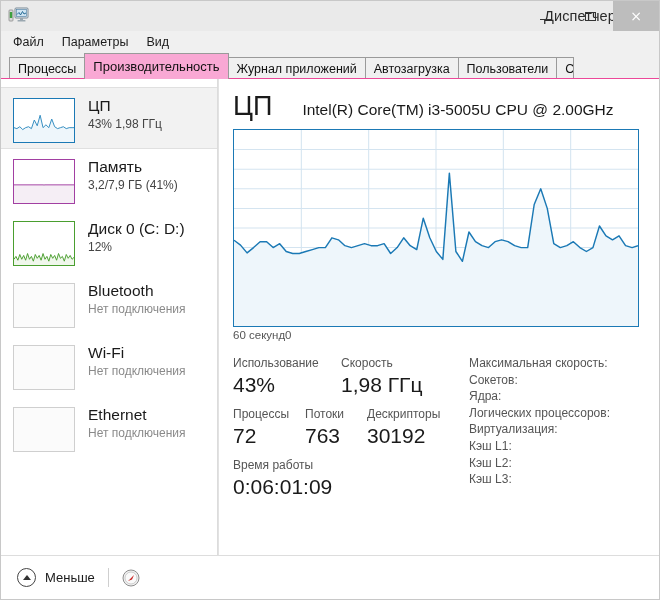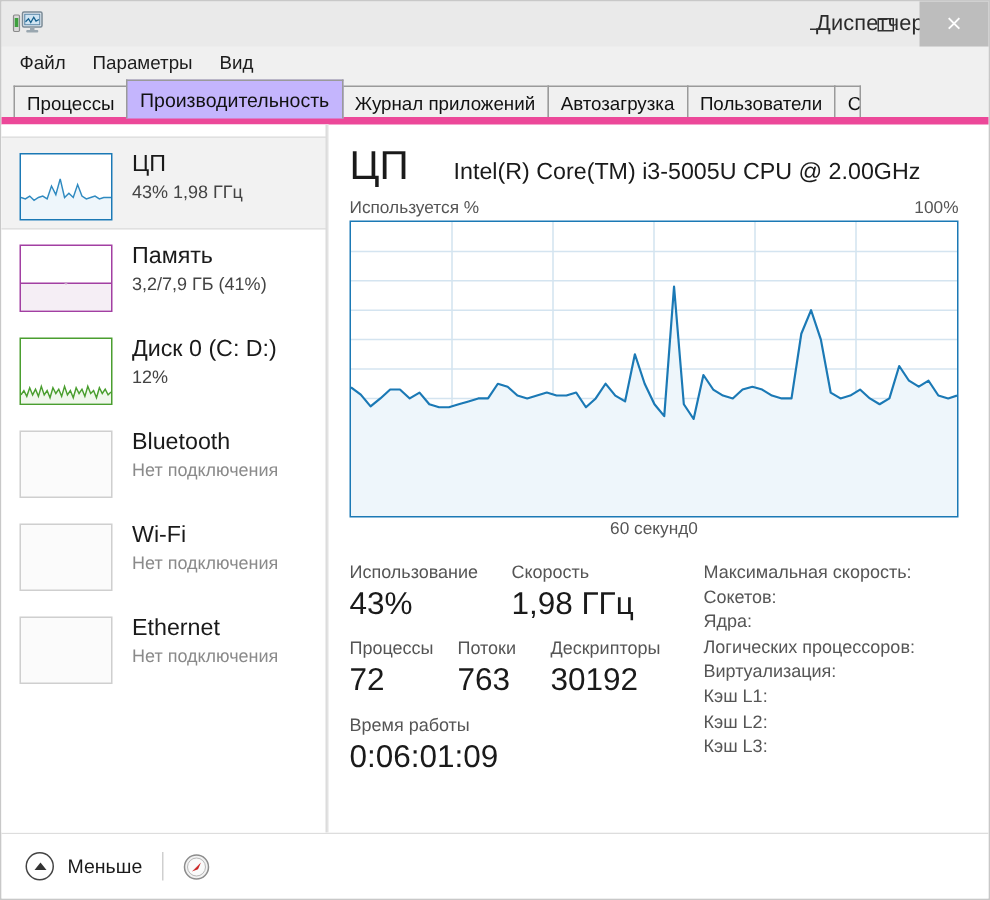--- a/index.html
+++ b/index.html
@@ -110,38 +110,38 @@
     font-size: 12.5px;
     color: #111;
     display: flex;
     align-items: center;
     margin-right: -1px;
     cursor: default;
     white-space: nowrap;
   }
   .tab.active {
     height: 26px;
-    background: #c4b5fd;
+    background: #f9a8d4;
     border-color: #9a9a9a;
     position: relative;
     z-index: 3;
     font-size: 13px;
   }
   .tab.clipped {
     overflow: hidden;
     max-width: 18px;
     padding-right: 0;
   }
 
   
   .content {
     flex: 1 1 auto;
     display: flex;
     background: #ffffff;
-    border-top: 5px solid #ec4899;
+    border-top: 1px solid #ec4899;
     margin-top: -1px;
     position: relative;
     min-height: 0;
   }
 
   
   .sidebar {
     width: 218px;
     background: #ffffff;
     border-right: 1px solid #e2e2e2;
@@ -234,21 +234,21 @@
   .chart-box {
     height: 198px;
     border: 1.5px solid #1b79b5;
     background: #ffffff;
     position: relative;
     overflow: hidden;
   }
   .chart-box svg { display: block; width: 100%; height: 100%; }
   .chart-foot {
     display: flex;
-    justify-content: center;
+    justify-content: flex-start;
     font-size: 11.5px;
     color: #555;
     margin-top: 2px;
   }
 
   
   .stats {
     display: flex;
     margin-top: 14px;
   }
@@ -451,24 +451,20 @@
       <div class="side-scrollbar"></div>
     </div>
 
     <div class="main">
 
       <div class="main-head">
         <div class="main-title">ЦП</div>
         <div class="main-model">Intel(R) Core(TM) i3-5005U CPU @ 2.00GHz</div>
       </div>
 
-      <div class="chart-labels">
-        <span>Используется %</span>
-        <span>100%</span>
-      </div>
 
       <div class="chart-box">
         <svg viewBox="0 0 390 196" preserveAspectRatio="none">
           <g stroke="#d4e4f0" stroke-width="1">
             <line x1="0" y1="19.6" x2="390" y2="19.6"></line>
             <line x1="0" y1="39.2" x2="390" y2="39.2"></line>
             <line x1="0" y1="58.8" x2="390" y2="58.8"></line>
             <line x1="0" y1="78.4" x2="390" y2="78.4"></line>
             <line x1="0" y1="98" x2="390" y2="98"></line>
             <line x1="0" y1="117.6" x2="390" y2="117.6"></line>

